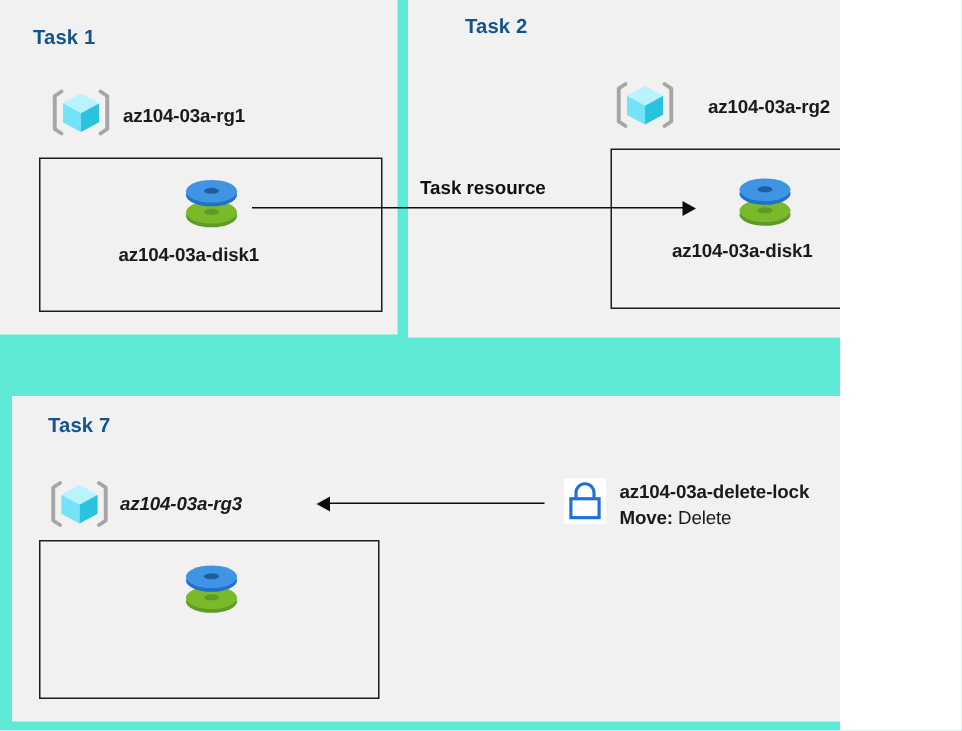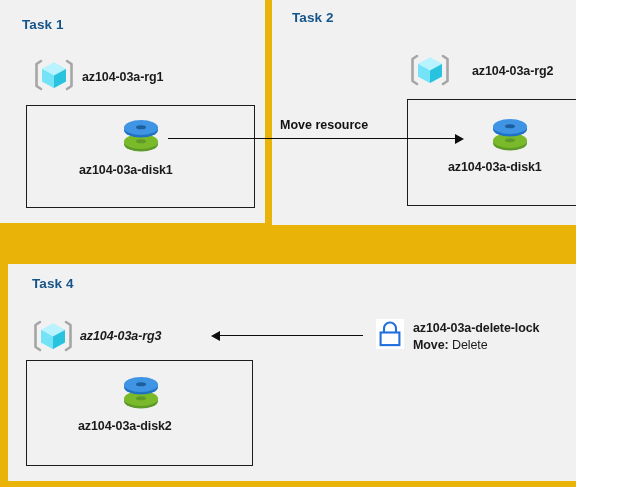--- a/index.html
+++ b/index.html
@@ -7,42 +7,41 @@
     padding: 0;
     background: #ffffff;
   }
   body {
     font-family: "Liberation Sans", sans-serif;
   }
   #canvas {
     position: relative;
     width: 560px;
     height: 487px;
-    background: #eab308;
+    background: #5eead4;
     overflow: hidden;
-    padding-left: 16px;
   }
   .panel {
     position: absolute;
     background: #f1f1f1;
   }
   #panel-task1 { left: 0px;   top: 0px;   width: 265px; height: 223px; }
   #panel-task2 { left: 272px; top: 0px;   width: 369px; height: 225px; }
   #panel-task3 { left: 8px;   top: 264px; width: 592px; height: 217px; }
 
   .panel-title {
     position: absolute;
     font-size: 13.5px;
     font-weight: bold;
     color: #15548a;
     letter-spacing: 0.1px;
     white-space: nowrap;
   }
   #title-task1 { left: 22px;  top: 17px; }
-  #title-task2 { left: 292px; top: 10px; }
+  #title-task2 { left: 310px; top: 10px; }
   #title-task3 { left: 32px;  top: 276px; }
 
   .inner-box {
     position: absolute;
     border: 1.4px solid #1d1d1d;
     background: transparent;
     box-sizing: border-box;
   }
   #box-task1 { left: 26px;  top: 105px; width: 229px; height: 103px; }
   #box-task2 { left: 407px; top: 99px;  width: 226px; height: 107px; }
@@ -168,25 +167,25 @@
       <ellipse cx="21" cy="28.2" rx="5" ry="2" fill="#5d9a28"></ellipse>
       <ellipse cx="21" cy="17" rx="17" ry="7.5" fill="#1f72c4"></ellipse>
       <ellipse cx="21" cy="14.5" rx="17" ry="7.5" fill="#3f94e4"></ellipse>
       <ellipse cx="21" cy="14.2" rx="5" ry="2" fill="#1d5f9e"></ellipse>
     </svg>
   </div>
   <div class="node-label" style="left:448px; top:160px;">az104-03a-disk1</div>
 
   <div class="connector" style="left:168px; top:138px; width:293px; height:1.4px;"></div>
   <div class="arrowhead right" style="left:455px; top:134px;"></div>
-  <div class="edge-label" style="left:280px; top:118px;">Move resource</div>
+  <div class="edge-label" style="left:280px; top:118px;">Task resource</div>
 
   <div class="panel" id="panel-task3"></div>
 
-  <div class="panel-title" id="title-task3">Task 4</div>
+  <div class="panel-title" id="title-task3">Task 7</div>
 
   <div class="rg-icon" style="left:33px; top:316px;">
     <svg viewBox="0 0 40 40" width="40" height="40" aria-hidden="true">
       <path d="M7 6 L2.5 9 L2.5 31 L7 34" fill="none" stroke="#a6a6a6" stroke-width="2.6" stroke-linecap="round" stroke-linejoin="round"></path>
       <path d="M33 6 L37.5 9 L37.5 31 L33 34" fill="none" stroke="#a6a6a6" stroke-width="2.6" stroke-linecap="round" stroke-linejoin="round"></path>
       <polygon points="20,7.5 32,14 32,26.5 20,33 8,26.5 8,14" fill="#9ceefc"></polygon>
       <polygon points="20,7.5 32,14 20,20.5 8,14" fill="#b9f3ff"></polygon>
       <polygon points="20,20.5 32,14 32,26.5 20,33" fill="#29c3e0"></polygon>
       <polygon points="20,20.5 8,14 8,26.5 20,33" fill="#74e2f7"></polygon>
     </svg>
@@ -198,21 +197,20 @@
   <div class="disk-icon" style="left:120px; top:370px;">
     <svg viewBox="0 0 42 44" width="42" height="44" aria-hidden="true">
       <ellipse cx="21" cy="31" rx="17" ry="7.5" fill="#5d9a28"></ellipse>
       <ellipse cx="21" cy="28.5" rx="17" ry="7.5" fill="#7ab929"></ellipse>
       <ellipse cx="21" cy="28.2" rx="5" ry="2" fill="#5d9a28"></ellipse>
       <ellipse cx="21" cy="17" rx="17" ry="7.5" fill="#1f72c4"></ellipse>
       <ellipse cx="21" cy="14.5" rx="17" ry="7.5" fill="#3f94e4"></ellipse>
       <ellipse cx="21" cy="14.2" rx="5" ry="2" fill="#1d5f9e"></ellipse>
     </svg>
   </div>
-  <div class="node-label" style="left:78px; top:419px;">az104-03a-disk2</div>
 
   <div class="connector" style="left:219px; top:335px; width:144px; height:1.4px;"></div>
   <div class="arrowhead left" style="left:211px; top:331px;"></div>
 
   <div class="lock-icon" style="left:376px; top:319px;">
     <svg viewBox="0 0 28 30" width="28" height="30" aria-hidden="true">
       <rect x="0" y="0" width="28" height="30" fill="#ffffff"></rect>
       <path d="M8 13.5 L8 9.5 A6 6 0 0 1 20 9.5 L20 13.5" fill="none" stroke="#1f6fdd" stroke-width="2.1"></path>
       <rect x="4.6" y="13.5" width="18.8" height="12.6" fill="none" stroke="#1f6fdd" stroke-width="2.1"></rect>
     </svg>

